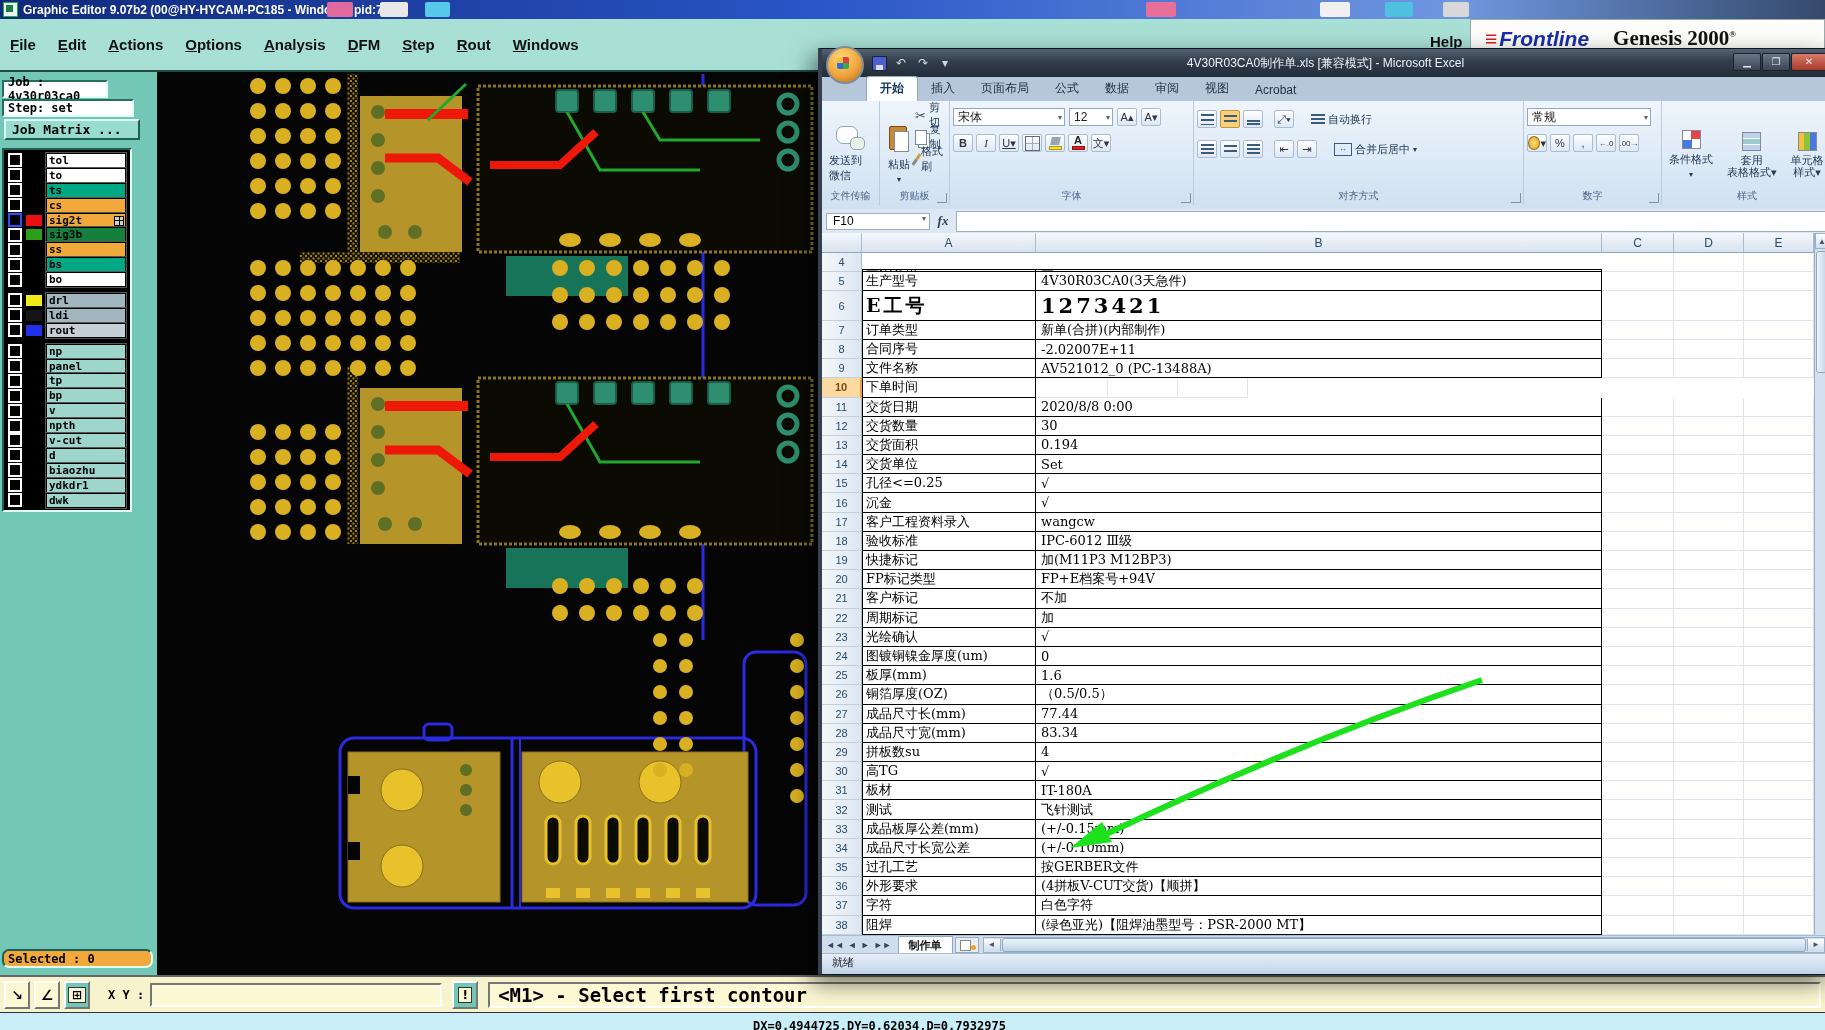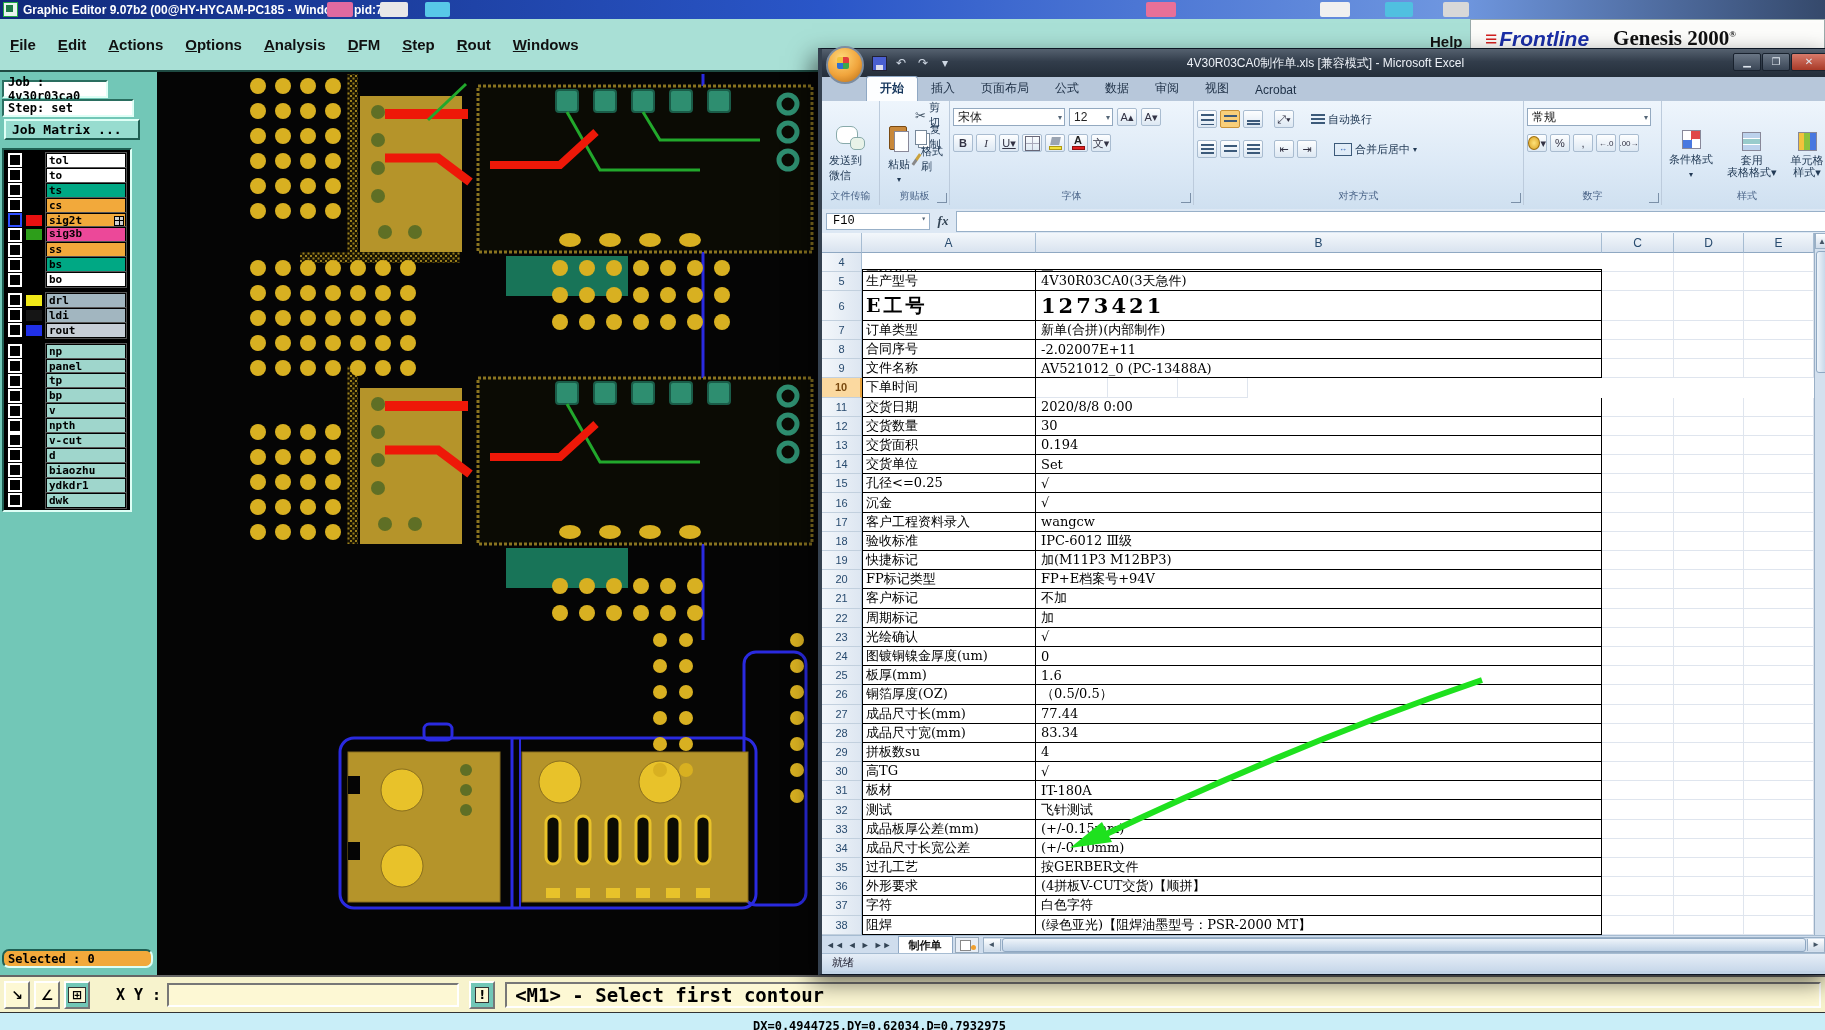--- a/index.html
+++ b/index.html
@@ -52,21 +52,21 @@
     font-family:"DejaVu Sans Mono",monospace;font-weight:bold;font-size:12px;display:flex;align-items:center;
     padding-left:4px;box-sizing:border-box;border-radius:7px;}
   
   #ge-toolbar{left:0;top:975px;width:1825px;height:37px;background:#f7f3cd;border-top:2px solid #666;
     z-index:6;display:flex;align-items:center;box-sizing:border-box;}
   .tbtn{width:26px;height:28px;background:#fdf8d4;border:2px solid;border-color:#fff #777 #777 #fff;
     margin-left:4px;display:flex;align-items:center;justify-content:center;
     font-family:"DejaVu Sans",sans-serif;font-weight:bold;font-size:14px;flex:none;box-sizing:border-box;}
   .tbtn.teal{background:#72c7b7;}
   .tbtn.teal>span{background:#fdf8d4;border:1px solid #333;padding:0 3px;font-size:12px;line-height:14px;}
-  #xy-label{font-family:"DejaVu Sans Mono",monospace;font-weight:bold;font-size:15px;margin:0 6px 0 26px;}
+  #xy-label{font-family:"DejaVu Sans Mono",monospace;font-weight:bold;font-size:12px;margin:0 6px 0 18px;}
   #xy-input{width:292px;height:24px;background:#fdf8d4;border:2px solid;border-color:#777 #fff #fff #777;
     font-family:"DejaVu Sans Mono",monospace;font-size:13px;box-sizing:border-box;}
   #ge-msgbox{flex:1;height:26px;margin:0 4px 0 10px;background:#fdf8d4;border:2px solid;border-color:#777 #fff #fff #777;
     display:flex;align-items:center;padding-left:8px;box-sizing:border-box;
     font-family:"DejaVu Sans Mono",monospace;font-weight:bold;font-size:19px;}
   #ge-status{left:0;top:1012px;width:1825px;height:18px;background:#c9eef8;border-top:1px solid #333;
     z-index:6;}
   #ge-readout{position:absolute;left:753px;top:6px;font-family:"DejaVu Sans Mono",monospace;
     font-weight:bold;font-size:12px;color:#000;}
   
@@ -138,21 +138,21 @@
   .ic-merge{width:16px;height:11px;border:1px solid #3c5a7a;font-size:8px;line-height:10px;text-align:center;color:#2a62b8;}
   .ic-coin{width:12px;height:12px;border-radius:50%;background:radial-gradient(#ffe27a,#d8a020);border:1px solid #a07010;}
   .ic-cf{width:17px;height:17px;background:conic-gradient(#e04848 0 25%,#fff 0 50%,#4878e0 0 75%,#fff 0);border:1px solid #889;}
   .ic-ft{width:17px;height:17px;border:1px solid #889;
     background:linear-gradient(#bcd2ec 0 5px,#fff 5px 6px,#9cc 6px 11px,#fff 11px 12px,#bcd2ec 12px);}
   .ic-cs{width:17px;height:17px;border:1px solid #889;background:linear-gradient(90deg,#f2c23c 0 5px,#8cc23c 5px 11px,#4878e0 11px);}
   .twoLine{text-align:center;line-height:12px;}
   #xl-formula{position:absolute;left:0;top:160px;width:100%;height:24px;background:#dde8f4;
     border-bottom:1px solid #aebfd2;display:flex;align-items:center;}
   #namebox{width:104px;height:17px;background:#fff;border:1px solid #98b0c8;margin-left:4px;
-    font-size:12px;font-family:Liberation Mono, monospace;display:flex;align-items:flex-start;padding-left:6px;box-sizing:border-box;}
+    font-size:12px;font-family:Liberation Sans, sans-serif;display:flex;align-items:flex-start;padding-left:6px;box-sizing:border-box;}
   #namebox .car{margin-left:auto;font-size:8px;color:#567;padding-right:3px;}
   #fxbtn{width:26px;text-align:center;font-family:"Liberation Serif",serif;font-style:italic;font-weight:bold;
     font-size:13px;color:#345;}
   #fbar{flex:1;height:19px;background:#fff;border:1px solid #98b0c8;margin-right:2px;}
   
   #colhdr{position:absolute;left:0;top:184px;width:100%;height:20px;display:flex;}
   .chd,.corner{background:linear-gradient(#f3f7fb,#d9e3ef);border-right:1px solid #a6bcd2;border-bottom:1px solid #8fa8c2;
     font-size:12px;color:#274a6e;display:flex;align-items:center;justify-content:center;box-sizing:border-box;flex:none;}
   .corner{width:40px;}
   #rows{position:absolute;left:0;top:204px;width:100%;height:682px;background:#fff;overflow:hidden;}
@@ -491,21 +491,21 @@
         <div class="llab" style="background: rgb(242, 169, 59);">cs</div>
       </div>
       <div class="lrow">
         <div class="lchk sel"></div>
         <div class="lsw" style="background: rgb(232, 16, 16);"></div>
         <div class="llab" style="background: rgb(242, 169, 59);">sig2t<span class="lgrid"></span></div>
       </div>
       <div class="lrow">
         <div class="lchk"></div>
         <div class="lsw" style="background: rgb(45, 158, 26);"></div>
-        <div class="llab" style="background: #ec4899; font-family: Liberation Mono, monospace;">sig3b</div>
+        <div class="llab" style="background: #15803d;">sig3b</div>
       </div>
       <div class="lrow">
         <div class="lchk"></div>
         <div class="lsw"></div>
         <div class="llab" style="background: rgb(242, 169, 59);">ss</div>
       </div>
       <div class="lrow">
         <div class="lchk"></div>
         <div class="lsw"></div>
         <div class="llab" style="background: rgb(0, 168, 132);">bs</div>

